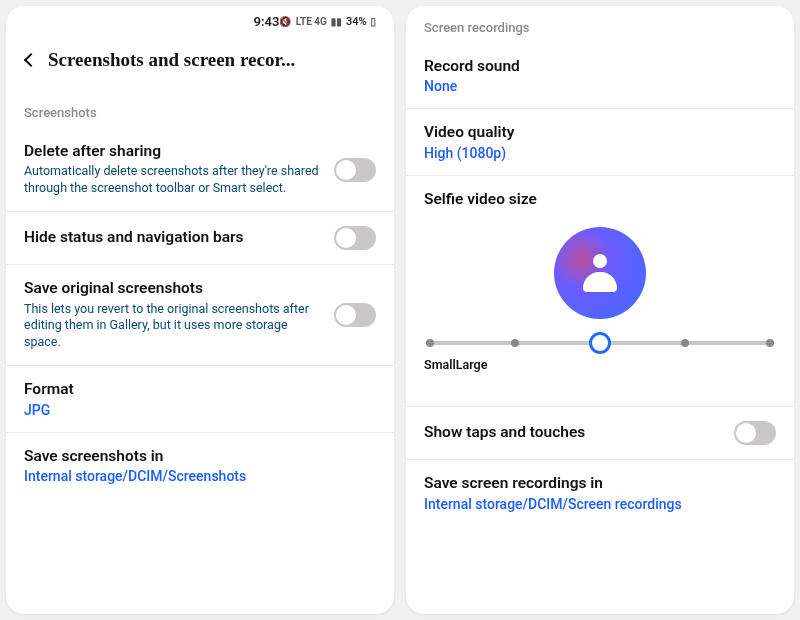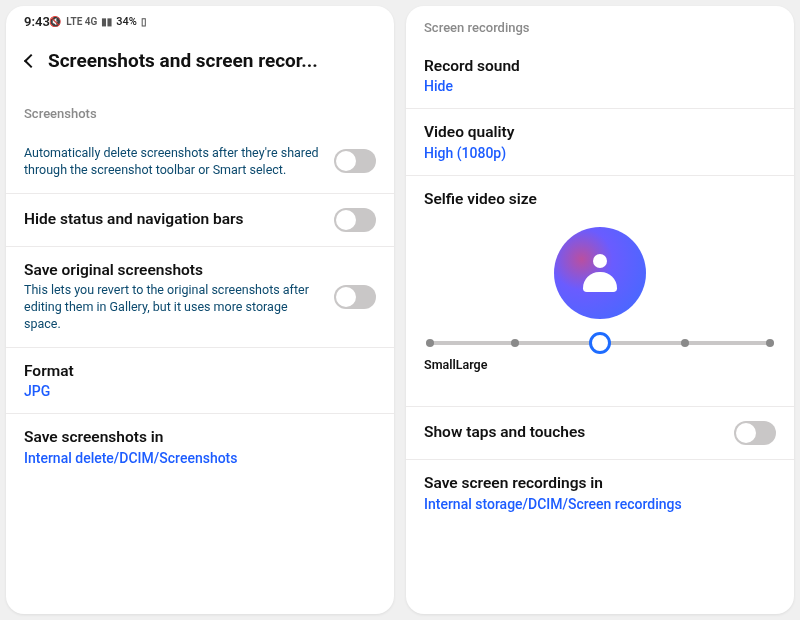--- a/index.html
+++ b/index.html
@@ -16,34 +16,35 @@
     background: #fff;
     border-radius: 18px;
     flex: 1;
     display: flex;
     flex-direction: column;
     overflow: hidden;
     box-shadow: 0 1px 3px rgba(0,0,0,0.08);
   }
   .status-bar {
     display: flex;
-    justify-content: flex-start;
+    justify-content: flex-end;
     align-items: center;
     padding: 8px 18px 4px;
     font-size: 13px;
     font-weight: 600;
     color: #222;
   }
   .status-right { display: flex; align-items: center; gap: 4px; font-size: 11px; }
   .battery-pct { font-weight: 500; }
   .header {
     display: flex;
     align-items: center;
     padding: 16px 16px 18px;
     gap: 12px;
+    font-family: Liberation Serif, serif;
   }
   .back-chevron {
     width: 10px; height: 10px;
     border-left: 2.5px solid #111;
     border-bottom: 2.5px solid #111;
     transform: rotate(45deg);
     margin-left: 4px;
   }
   .header-title {
     font-size: 19px;
@@ -164,20 +165,21 @@
     <div class="header-title">Screenshots and screen recor...</div>
   </div>
 
   <div class="section-label">Screenshots</div>
 
   <div class="list">
 
 
     <div class="item">
       <div class="item-text">
+        <div class="item-title">Delete after sharing</div>
         <div class="item-desc">Automatically delete screenshots after they're shared through the screenshot toolbar or Smart select.</div>
       </div>
       <div class="toggle off">
           <div class="knob"></div>
         </div>
     </div>
 
     <div class="item">
       <div class="item-text">
         <div class="item-title">Hide status and navigation bars</div>
@@ -200,36 +202,36 @@
     <div class="item">
       <div class="item-text">
         <div class="item-title">Format</div>
         <div class="item-value">JPG</div>
       </div>
     </div>
 
     <div class="item">
       <div class="item-text">
         <div class="item-title">Save screenshots in</div>
-        <div class="item-value">Internal delete/DCIM/Screenshots</div>
+        <div class="item-value">Internal storage/DCIM/Screenshots</div>
       </div>
     </div>
 
   </div>
 </div>
 
 <div class="phone">
   <div class="section-label" style="padding-top:14px">Screen recordings</div>
 
   <div class="list">
 
     <div class="item">
       <div class="item-text">
         <div class="item-title">Record sound</div>
-        <div class="item-value">Hide</div>
+        <div class="item-value">None</div>
       </div>
     </div>
 
     <div class="item">
       <div class="item-text">
         <div class="item-title">Video quality</div>
         <div class="item-value">High (1080p)</div>
       </div>
     </div>
 

